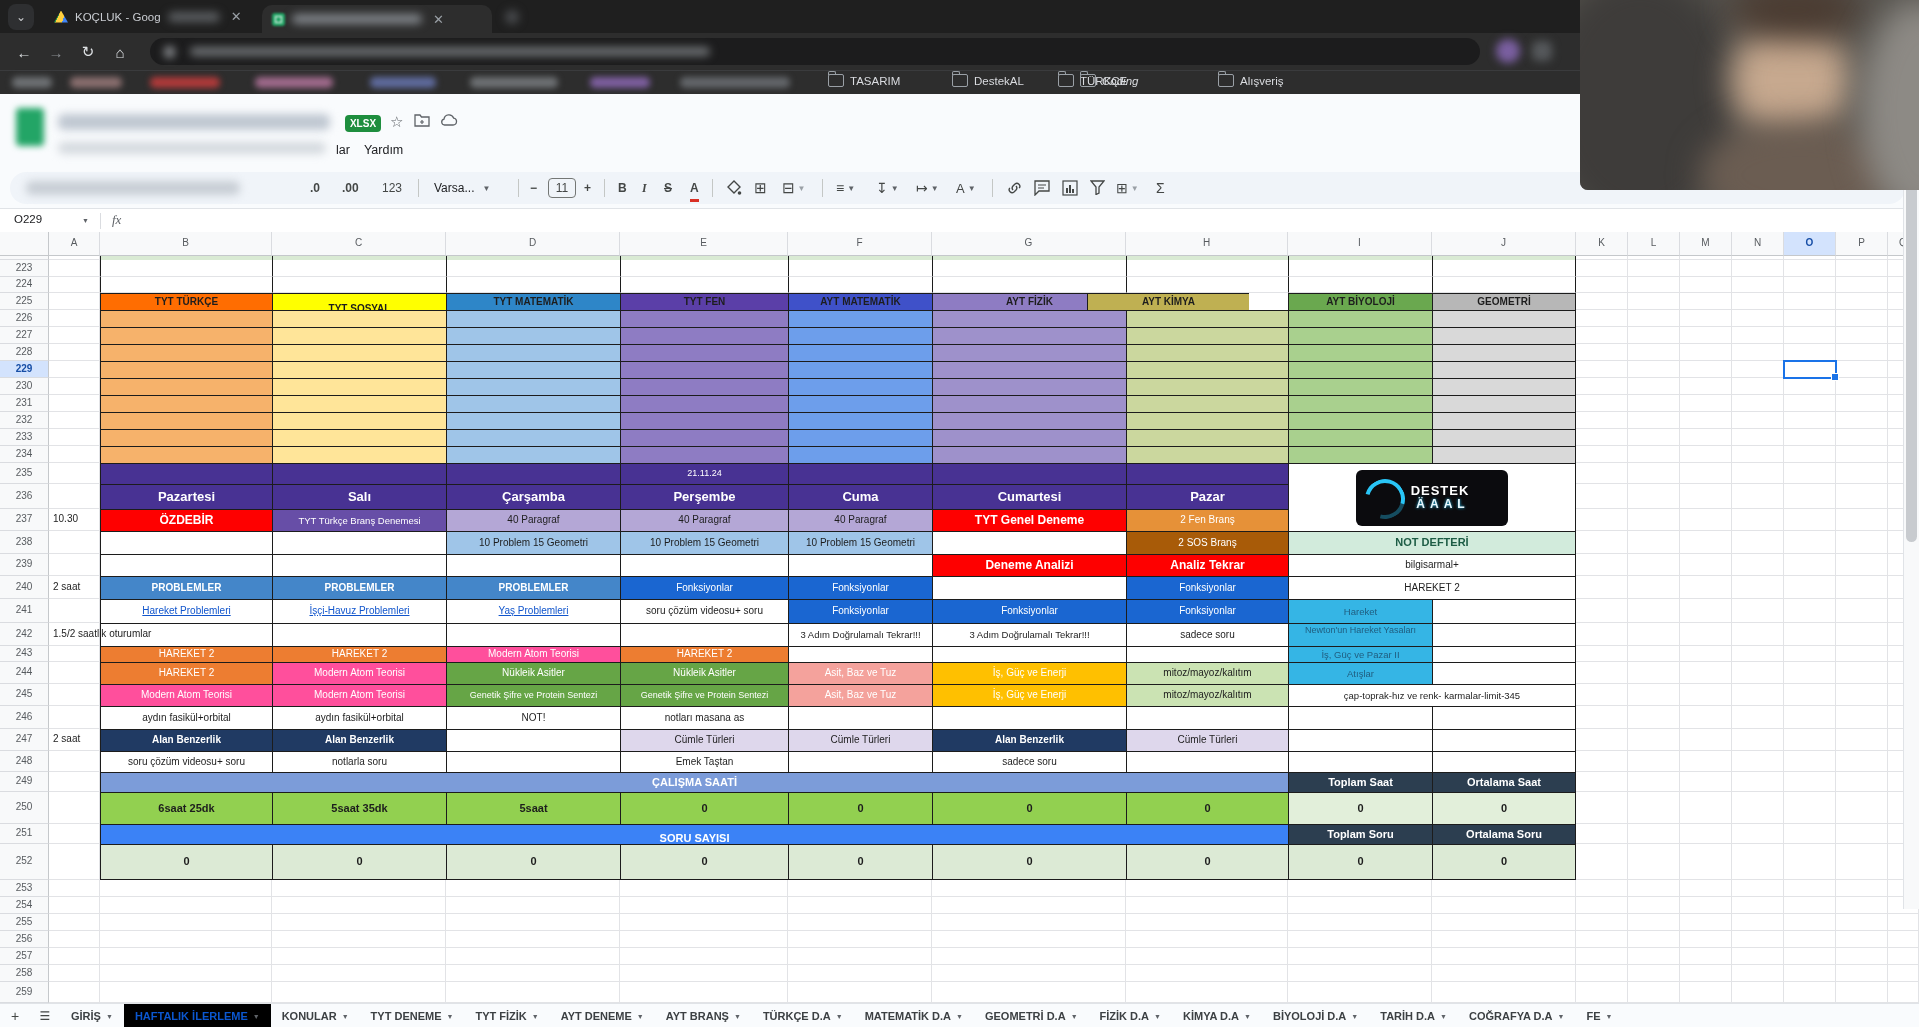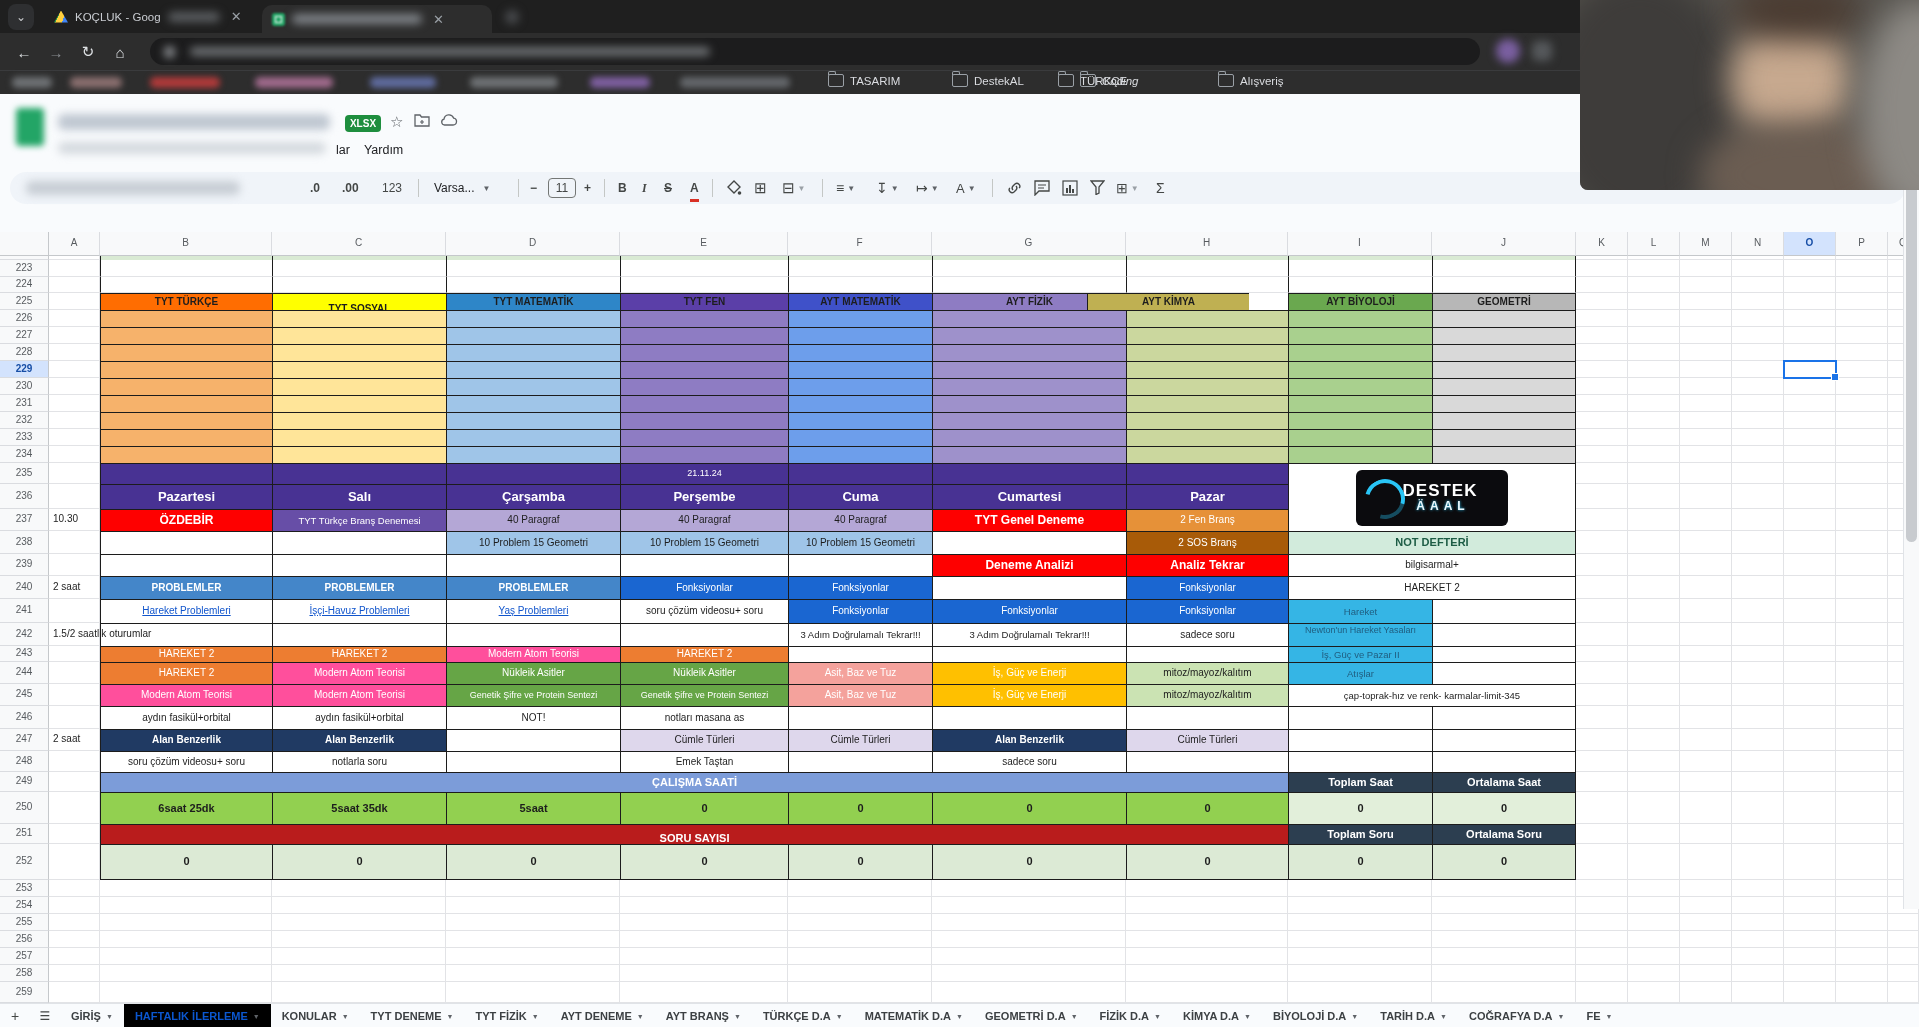--- a/index.html
+++ b/index.html
@@ -55,21 +55,21 @@
   .gridcorner{background:#F8F9FA;border-right:1px solid #C5C8CB;border-bottom:1px solid #C5C8CB;}
   .colhead{background:#F8F9FA;border-right:1px solid #DADCE0;border-bottom:1px solid #C5C8CB;color:#575B5F;}
   .colhead.csel{background:#D3E3FD;color:#174EA6;font-weight:bold;}
   .gut{background:#F8F9FA;border-right:1px solid #C5C8CB;border-bottom:1px solid #DADCE0;color:#575B5F;}
   .gut.gsel{background:#D3E3FD;color:#174EA6;font-weight:bold;}
   .logoHost{display:flex;align-items:center;justify-content:center;}
   .logo-box{width:152px;height:56px;background:#0B0B0E;border-radius:6px;display:flex;flex-direction:column;
       align-items:center;justify-content:center;position:relative;}
   .logo-swirl{position:absolute;left:9px;top:9px;width:32px;height:32px;border:4px solid #29C5F6;
       border-left-color:transparent;border-bottom-color:rgba(41,197,246,.35);border-radius:50%;transform:rotate(-30deg);}
-  .logo-l1{color:#fff;font-weight:bold;font-size:17px;letter-spacing:1px;margin-left:16px;}
+  .logo-l1{color:#fff;font-weight:bold;font-size:13px;letter-spacing:1px;margin-left:16px;}
   .logo-l2{color:#EAF8FE;font-weight:bold;font-size:12px;letter-spacing:5px;margin-left:22px;text-shadow:0 0 3px #29C5F6;}
   .clip2{white-space:normal;line-height:10px;align-items:flex-start;padding-top:1px;}
   .ovf{overflow:visible!important;white-space:nowrap;z-index:5;justify-content:flex-start!important;padding-left:4px;}
   #selbox{position:absolute;border:2px solid #1A73E8;z-index:6;}
   #selbox .handle{position:absolute;right:-4px;bottom:-4px;width:6px;height:6px;background:#1A73E8;border:1px solid #fff;}
   
   #sheettabs{position:absolute;left:0;top:909px;width:1919px;height:24px;background:#F9FBFD;border-top:1px solid #E0E3E7;
       display:flex;align-items:center;overflow:hidden;}
   .stbtn{width:30px;text-align:center;color:#444746;font-size:14px;flex:0 0 auto;}
   .stab{flex:0 0 auto;height:24px;display:flex;align-items:center;gap:5px;padding:0 11px;font-size:11px;color:#3C4043;
@@ -213,20 +213,26 @@
         <rect x="7" y="5" width="2" height="8" fill="#444746"></rect>
         <rect x="10" y="9" width="2" height="4" fill="#444746"></rect>
       </svg>
     <svg class="tbsvg" style="left:1080px;" width="15" height="15" viewBox="0 0 15 15">
         <path d="M1 1h13L9 7v6l-3 1.5V7z" fill="none" stroke="#444746" stroke-width="1.3"></path>
       </svg>
     <div class="tbt" style="left:1106px;font-weight:normal;font-size:14px;">⊞<span style="font-size:8px;margin-left:3px;color:#9AA0A6">▼</span></div>
     <div class="tbt" style="left:1146px;font-weight:normal;font-size:14px;">Σ</div>
   </div>
 
+  <div id="fbar">
+    <div id="namebox">O229</div>
+    <div style="position:absolute;left:82px;top:8px;font-size:7px;color:#5F6368;">▼</div>
+    <div style="position:absolute;left:100px;top:4px;width:1px;height:16px;background:#DADCE0;"></div>
+    <div id="fx">fx</div>
+  </div>
 
   <div id="grid-cells">
       <div class="gridcorner" style="left: 0px; top: 0px; width: 49px; height: 24px;"></div>
       <div class="colhead" style="left: 49px; top: 0px; width: 51px; height: 24px;">A</div>
       <div class="colhead" style="left: 100px; top: 0px; width: 172px; height: 24px;">B</div>
       <div class="colhead" style="left: 272px; top: 0px; width: 174px; height: 24px;">C</div>
       <div class="colhead" style="left: 446px; top: 0px; width: 174px; height: 24px;">D</div>
       <div class="colhead" style="left: 620px; top: 0px; width: 168px; height: 24px;">E</div>
       <div class="colhead" style="left: 788px; top: 0px; width: 144px; height: 24px;">F</div>
       <div class="colhead" style="left: 932px; top: 0px; width: 194px; height: 24px;">G</div>
@@ -748,21 +754,21 @@
       <div class="cell" style="left: 1432px; top: 560px; width: 144px; height: 32px; border-left: 1px solid rgb(28, 28, 28); border-top: 1px solid rgb(28, 28, 28); border-right: 1px solid rgb(28, 28, 28); background: rgb(226, 239, 218); font-weight: bold; font-size: 11px;">0</div>
       <div class="cell" style="left: 1576px; top: 560px; width: 52px; height: 32px; border-right: 1px solid rgb(226, 227, 230); border-bottom: 1px solid rgb(226, 227, 230);"></div>
       <div class="cell" style="left: 1628px; top: 560px; width: 52px; height: 32px; border-right: 1px solid rgb(226, 227, 230); border-bottom: 1px solid rgb(226, 227, 230);"></div>
       <div class="cell" style="left: 1680px; top: 560px; width: 52px; height: 32px; border-right: 1px solid rgb(226, 227, 230); border-bottom: 1px solid rgb(226, 227, 230);"></div>
       <div class="cell" style="left: 1732px; top: 560px; width: 52px; height: 32px; border-right: 1px solid rgb(226, 227, 230); border-bottom: 1px solid rgb(226, 227, 230);"></div>
       <div class="cell" style="left: 1784px; top: 560px; width: 52px; height: 32px; border-right: 1px solid rgb(226, 227, 230); border-bottom: 1px solid rgb(226, 227, 230);"></div>
       <div class="cell" style="left: 1836px; top: 560px; width: 52px; height: 32px; border-right: 1px solid rgb(226, 227, 230); border-bottom: 1px solid rgb(226, 227, 230);"></div>
       <div class="cell" style="left: 1888px; top: 560px; width: 31px; height: 32px; border-right: 1px solid rgb(226, 227, 230); border-bottom: 1px solid rgb(226, 227, 230);"></div>
       <div class="gut" style="left: 0px; top: 592px; width: 49px; height: 20px;">251</div>
       <div class="cell" style="left: 49px; top: 592px; width: 51px; height: 20px; border-right: 1px solid rgb(226, 227, 230); border-bottom: 1px solid rgb(226, 227, 230);"></div>
-      <div class="cell" style="left: 100px; top: 592px; width: 1188px; height: 29px; border-left: 1px solid rgb(28, 28, 28); border-top: 1px solid rgb(28, 28, 28); background: #b91c1c; color: rgb(255, 255, 255); font-weight: bold; font-size: 11px;">SORU SAYISI</div>
+      <div class="cell" style="left: 100px; top: 592px; width: 1188px; height: 29px; border-left: 1px solid rgb(28, 28, 28); border-top: 1px solid rgb(28, 28, 28); background: #3b82f6; color: rgb(255, 255, 255); font-weight: bold; font-size: 11px;">SORU SAYISI</div>
       <div class="cell" style="left: 1288px; top: 592px; width: 144px; height: 20px; border-left: 1px solid rgb(28, 28, 28); border-top: 1px solid rgb(28, 28, 28); background: rgb(44, 62, 80); color: rgb(255, 255, 255); font-weight: bold; font-size: 11px;">Toplam Soru</div>
       <div class="cell" style="left: 1432px; top: 592px; width: 144px; height: 20px; border-left: 1px solid rgb(28, 28, 28); border-top: 1px solid rgb(28, 28, 28); border-right: 1px solid rgb(28, 28, 28); background: rgb(44, 62, 80); color: rgb(255, 255, 255); font-weight: bold; font-size: 11px;">Ortalama Soru</div>
       <div class="cell" style="left: 1576px; top: 592px; width: 52px; height: 20px; border-right: 1px solid rgb(226, 227, 230); border-bottom: 1px solid rgb(226, 227, 230);"></div>
       <div class="cell" style="left: 1628px; top: 592px; width: 52px; height: 20px; border-right: 1px solid rgb(226, 227, 230); border-bottom: 1px solid rgb(226, 227, 230);"></div>
       <div class="cell" style="left: 1680px; top: 592px; width: 52px; height: 20px; border-right: 1px solid rgb(226, 227, 230); border-bottom: 1px solid rgb(226, 227, 230);"></div>
       <div class="cell" style="left: 1732px; top: 592px; width: 52px; height: 20px; border-right: 1px solid rgb(226, 227, 230); border-bottom: 1px solid rgb(226, 227, 230);"></div>
       <div class="cell" style="left: 1784px; top: 592px; width: 52px; height: 20px; border-right: 1px solid rgb(226, 227, 230); border-bottom: 1px solid rgb(226, 227, 230);"></div>
       <div class="cell" style="left: 1836px; top: 592px; width: 52px; height: 20px; border-right: 1px solid rgb(226, 227, 230); border-bottom: 1px solid rgb(226, 227, 230);"></div>
       <div class="cell" style="left: 1888px; top: 592px; width: 31px; height: 20px; border-right: 1px solid rgb(226, 227, 230); border-bottom: 1px solid rgb(226, 227, 230);"></div>
       <div class="gut" style="left: 0px; top: 612px; width: 49px; height: 36px;">252</div>

